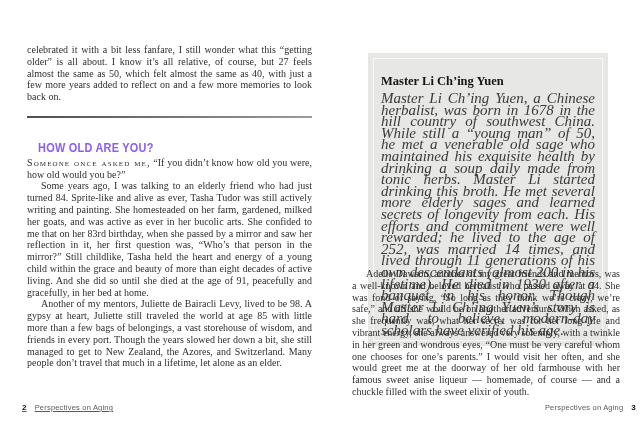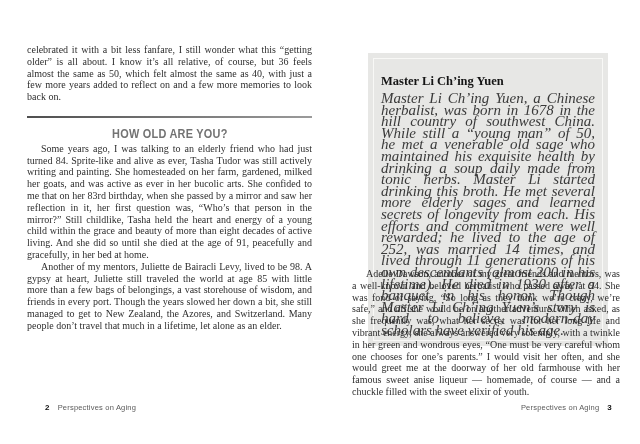--- a/index.html
+++ b/index.html
@@ -7,51 +7,52 @@
     position:relative; width:640px; height:444px; background:#ffffff;
     font-family:"Liberation Serif", serif; color:#2e2e2e; overflow:hidden;
   }
   
   .col-left { position:absolute; left:27px; top:44px; width:285px; }
   .body-text { font-size:10px; line-height:11.8px; text-align:justify; color:#2e2e2e; }
   .body-text p { margin:0; }
   .indent { text-indent:14px; }
   .rule { height:2px; border:0; margin:13px 0 0 0;
           background:linear-gradient(to right,#4f4f4f,#9b9b9b); }
-  .heading { text-align:center; margin:10px 0 3px 0;
+  .heading { text-align:left; margin:24px 0 3px 0;
              font-family:"Liberation Sans", sans-serif; font-weight:bold;
-             font-size:13px; color:#737373; white-space:nowrap; }
+             font-size:13px; color:#8b5cf6; white-space:nowrap; }
   .heading span { display:inline-block; transform:scaleX(0.84); letter-spacing:0.3px; }
   .smallcaps { font-variant:small-caps; letter-spacing:1.1px; }
   
   .sidebar { position:absolute; left:368px; top:53px; width:240px;
              background:#e7e7e5; box-sizing:border-box; padding:21px 13px 10px 13px; }
   .keyline { position:absolute; inset:5px; border:1px solid #f8f8f6; pointer-events:none; }
   .sidebar-title { margin:0 0 4px 0; font-weight:bold; font-size:12.5px; color:#151515; }
   .sidebar-body { margin:0; font-style:italic; font-size:15px; line-height:11.6px;
                   text-align:justify; color:#3a3a3a; }
   
   .col-right { position:absolute; left:352px; top:268px; width:268px; }
   
   .footer { position:absolute; top:403px; font-family:"Liberation Sans", sans-serif;
             font-size:7.5px; color:#5a5a5a; letter-spacing:0.2px; white-space:nowrap; }
-  .footer-left { left:45px; }
-  .footer-right { right:28px; }
+  .footer-left { left:22px;text-decoration:underline; }
+  .footer-right { right:4px; }
   .pagenum { font-weight:bold; color:#111111; font-size:8px; }
   .footer-gap { display:inline-block; width:8px; }
 </style>
 </head>
 <body>
 
 <div class="spread">
 
   <div class="col-left body-text">
-    <p>celebrated it with a bit less fanfare, I still wonder what this “getting older” is all about. I know it’s all relative, of course, but 36 feels almost the same as 50, which felt almost the same as 40, with just a few more years added to reflect on and a few more memories to look back on.</p>
+    <p>celebrated it with a bit less fanfare, I still wonder what this “getting older” is all about. I know it’s all relative, of course, but 27 feels almost the same as 50, which felt almost the same as 40, with just a few more years added to reflect on and a few more memories to look back on.</p>
     <hr class="rule">
     <h2 class="heading"><span>HOW OLD ARE YOU?</span></h2>
+    <p><span class="smallcaps">Someone once asked me,</span><span> “If you didn’t know how old you were, how old would you be?”</span></p>
     <p class="indent">Some years ago, I was talking to an elderly friend who had just turned 84. Sprite-like and alive as ever, Tasha Tudor was still actively writing and painting. She homesteaded on her farm, gardened, milked her goats, and was active as ever in her bucolic arts. She confided to me that on her 83rd birthday, when she passed by a mirror and saw her reflection in it, her first question was, “Who’s that person in the mirror?” Still childlike, Tasha held the heart and energy of a young child within the grace and beauty of more than eight decades of active living. And she did so until she died at the age of 91, peacefully and gracefully, in her bed at home.</p>
     <p class="indent">Another of my mentors, Juliette de Bairacli Levy, lived to be 98. A gypsy at heart, Juliette still traveled the world at age 85 with little more than a few bags of belongings, a vast storehouse of wisdom, and friends in every port. Though the years slowed her down a bit, she still managed to get to New Zealand, the Azores, and Switzerland. Many people don’t travel that much in a lifetime, let alone as an elder.</p>
   </div>
 
   <aside class="sidebar">
     <div class="keyline"></div>
     <h3 class="sidebar-title">Master Li Ch’ing Yuen</h3>
     <p class="sidebar-body">Master Li Ch’ing Yuen, a Chinese herbalist, was born in 1678 in the hill country of southwest China. While still a “young man” of 50, he met a venerable old sage who maintained his exquisite health by drinking a soup daily made from tonic herbs. Master Li started drinking this broth. He met several more elderly sages and learned secrets of longevity from each. His efforts and commitment were well rewarded; he lived to the age of 252, was married 14 times, and lived through 11 generations of his own descendants (almost 200 in his lifetime). He died in 1930 after a banquet in his honor. Though Master Li Ch’ing Yuen’s story is hard to believe, modern-day scholars have verified his age.</p>
   </aside>
 

